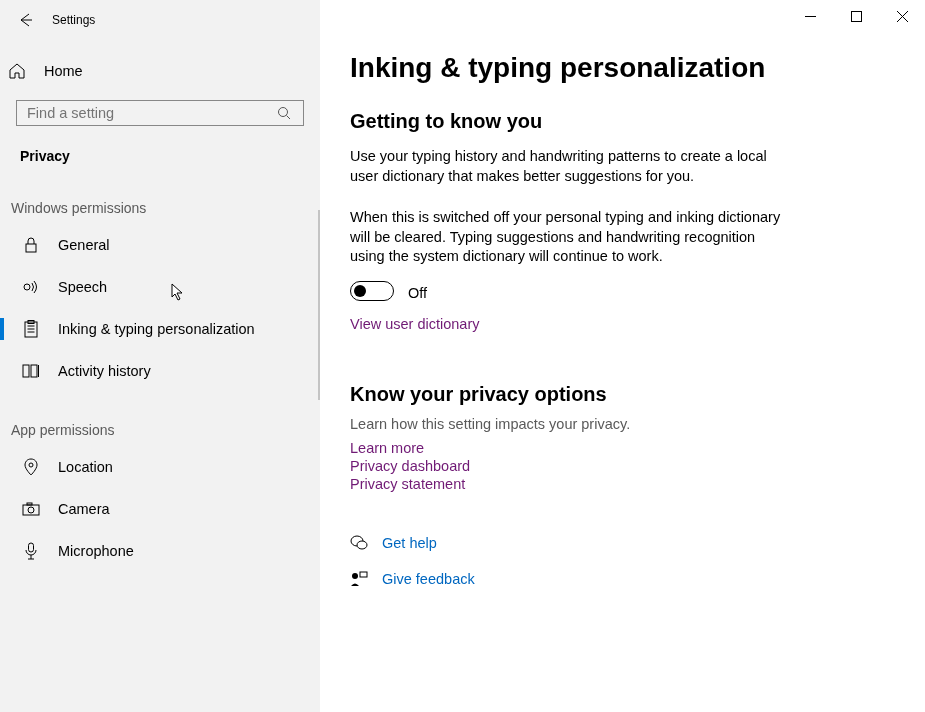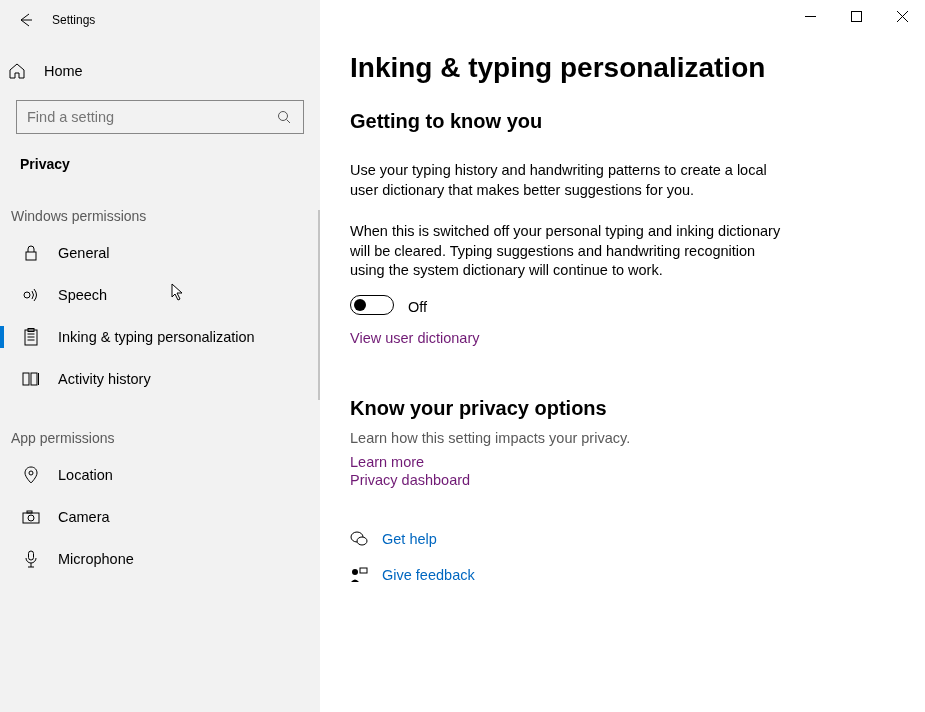--- a/index.html
+++ b/index.html
@@ -4,36 +4,36 @@
 <style>
   * { box-sizing: border-box; margin: 0; padding: 0; font-family: "Segoe UI", -apple-system, sans-serif; }
   body { width: 925px; height: 712px; overflow: hidden; background: #fff; display: flex; }
   .sidebar { width: 320px; height: 100%; background: #f2f2f2; display: flex; flex-direction: column; position: relative; }
   .topbar { height: 40px; display: flex; align-items: center; padding: 0 10px; }
   .back-btn { width: 30px; height: 30px; display: flex; align-items: center; justify-content: center; cursor: pointer; }
   .app-title { font-size: 12px; margin-left: 12px; color: #000; }
   .home-row { display: flex; align-items: center; padding: 10px 8px; cursor: pointer; margin-top: 12px; }
   .home-row .lbl { font-size: 14.5px; margin-left: 18px; color: #000; }
   .search-wrap { margin: 10px 16px 0 16px; }
-  .search-box { width: 100%; height: 34px; border: 1px solid #888; background: #f2f2f2; display: flex; align-items: center; padding: 0 10px; }
+  .search-box { width: 100%; height: 26px; border: 1px solid #888; background: #f2f2f2; display: flex; align-items: center; padding: 0 10px; }
   .search-box input { flex: 1; border: none; background: transparent; outline: none; font-size: 14.5px; color: #555; }
   .category { font-size: 14px; font-weight: 600; color: #000; padding: 22px 20px 6px 20px; }
   .section-hdr { font-size: 14px; color: #5a5a5a; padding: 30px 20px 8px 11px; }
   .nav-list { display: flex; flex-direction: column; overflow: hidden; }
   .nav-item { display: flex; align-items: center; padding: 12px 22px; cursor: pointer; position: relative; }
   .nav-item .lbl { font-size: 14.5px; margin-left: 18px; color: #000; }
   .nav-item.active::before { content: ""; position: absolute; left: 0; top: 10px; bottom: 10px; width: 4px; background: #0078d4; }
   .icon { width: 18px; height: 18px; display: inline-flex; align-items: center; justify-content: center; flex-shrink: 0; }
   .scrollbar-hint { position: absolute; right: 0; top: 210px; width: 2px; height: 190px; background: #c4c4c4; }
   .main { flex: 1; height: 100%; background: #fff; padding: 0 30px 0 30px; position: relative; overflow: auto; }
   .wincontrols { position: absolute; top: 0; right: 0; display: flex; }
   .winbtn { width: 46px; height: 32px; display: flex; align-items: center; justify-content: center; cursor: pointer; }
   .page-title { font-size: 28px; font-weight: 600; color: #000; margin-top: 52px; }
   .h2 { font-size: 20px; font-weight: 600; color: #000; margin-top: 26px; }
-  .para { font-size: 14.5px; color: #000; margin-top: 28px; line-height: 1.35; max-width: 440px; }
+  .para { font-size: 14.5px; color: #000; margin-top: 14px; line-height: 1.35; max-width: 440px; }
   .toggle-row { display: flex; align-items: flex-end; margin-top: 14px; }
   .toggle { width: 44px; height: 20px; border: 1px solid #000; border-radius: 10px; position: relative; cursor: pointer; }
   .toggle .knob { position: absolute; left: 3px; top: 3px; width: 12px; height: 12px; border-radius: 50%; background: #000; }
   .toggle-label { font-size: 14.5px; margin-left: 14px; color: #000; }
   a.link { color: #701a75; text-decoration: none; font-size: 14.5px; display: inline-block; cursor: pointer; }
   .link-block { margin-top: 14px; }
   .subtext { font-size: 14.5px; color: #5a5a5a; margin-top: 10px; }
   .link-stack { margin-top: 8px; display: flex; flex-direction: column; gap: 2px; }
   .help-row { display: flex; align-items: center; margin-top: 18px; cursor: pointer; }
   .help-row .lbl { color: #0067c0; font-size: 14.5px; margin-left: 14px; }
@@ -202,20 +202,21 @@
 
   <div class="link-block">
     <a class="link">View user dictionary</a>
   </div>
 
   <h2 class="h2" style="margin-top:50px;">Know your privacy options</h2>
   <p class="subtext">Learn how this setting impacts your privacy.</p>
   <div class="link-stack">
     <a class="link">Learn more</a>
     <a class="link">Privacy dashboard</a>
+    <a class="link">Privacy statement</a>
   </div>
 
   <div class="help-section">
     <div class="help-row">
       <span class="icon">
         <svg width="18" height="16" viewBox="0 0 18 16">
             <ellipse cx="7" cy="6" rx="6" ry="5" fill="none" stroke="#000" stroke-width="1"></ellipse>
             <ellipse cx="12" cy="10" rx="5" ry="4" fill="#fff" stroke="#000" stroke-width="1"></ellipse>
           </svg>
       </span>

